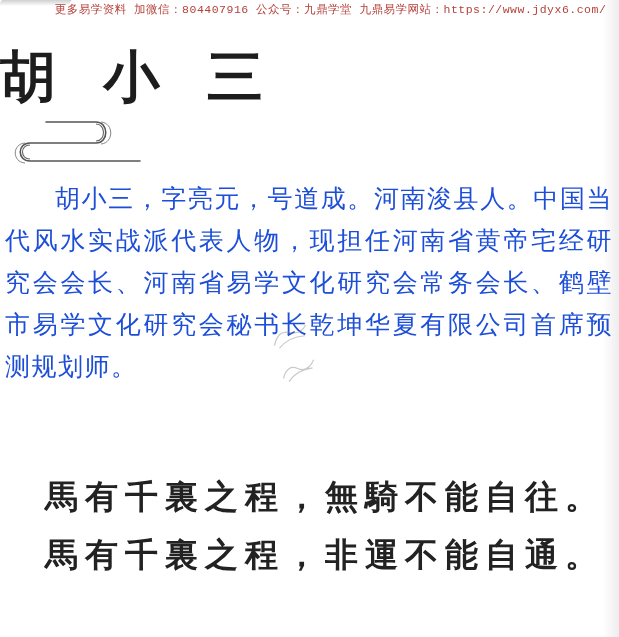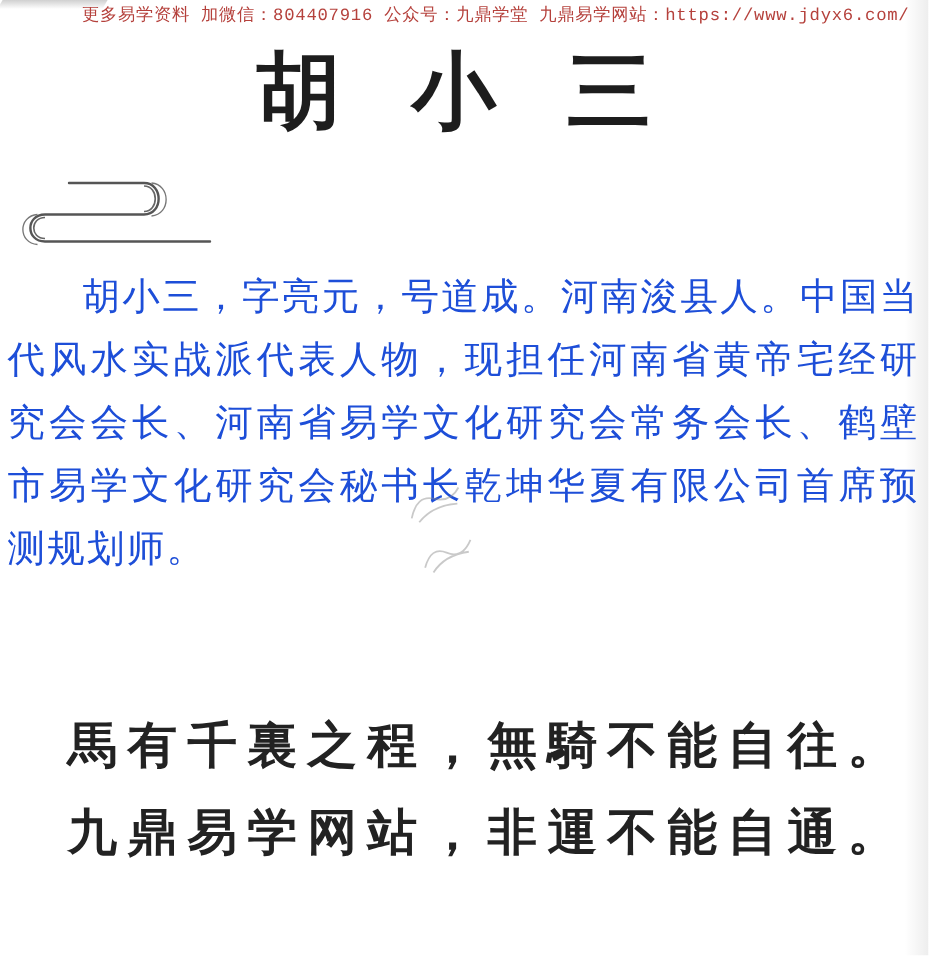--- a/index.html
+++ b/index.html
@@ -27,22 +27,22 @@
     position: absolute; top: 2px; left: 0; width: 100%;
     text-align: center;
     font-family: Liberation Mono, monospace;
     font-size: 11.5px;
     letter-spacing: 0.5px;
     color: #b5413c;
     white-space: nowrap;
     padding-left: 21px;
   }
   .page-title {
-    position: absolute; top: 24px; left: 0; width: 100%;
-    text-align: center;
+    position: absolute; top: 40px; left: 0; width: 100%;
+    text-align: left;
     font-size: 56px;
     font-weight: bold;
     letter-spacing: 14px;
     color: #1d1d1d;
     font-family: "DejaVu Serif", serif;
   }
   .flourish {
     position: absolute; left: 8px; top: 110px;
     width: 150px; height: 58px;
   }
@@ -106,14 +106,14 @@
 
 <svg class="watermark" style="left:268px; top:322px; transform:rotate(-18deg);" width="46" height="26" aria-hidden="true">
   <path d="M4 18 Q12 4 22 10 T40 8 M8 22 Q20 14 36 18" fill="none" stroke="#8a8a8a" stroke-width="1.2"></path>
 </svg>
 <svg class="watermark" style="left:278px; top:356px; transform:rotate(-22deg);" width="42" height="26" aria-hidden="true">
   <path d="M3 16 Q12 4 20 12 T38 10 M7 21 Q18 13 34 17" fill="none" stroke="#8a8a8a" stroke-width="1.2"></path>
 </svg>
 
 <div class="quotes">
   <div class="quote-line">馬有千裏之程，無騎不能自往。</div>
-  <div class="quote-line">九鼎易学网站，非運不能自通。</div>
+  <div class="quote-line">馬有千裏之程，非運不能自通。</div>
 </div>
 
 </body></html>

